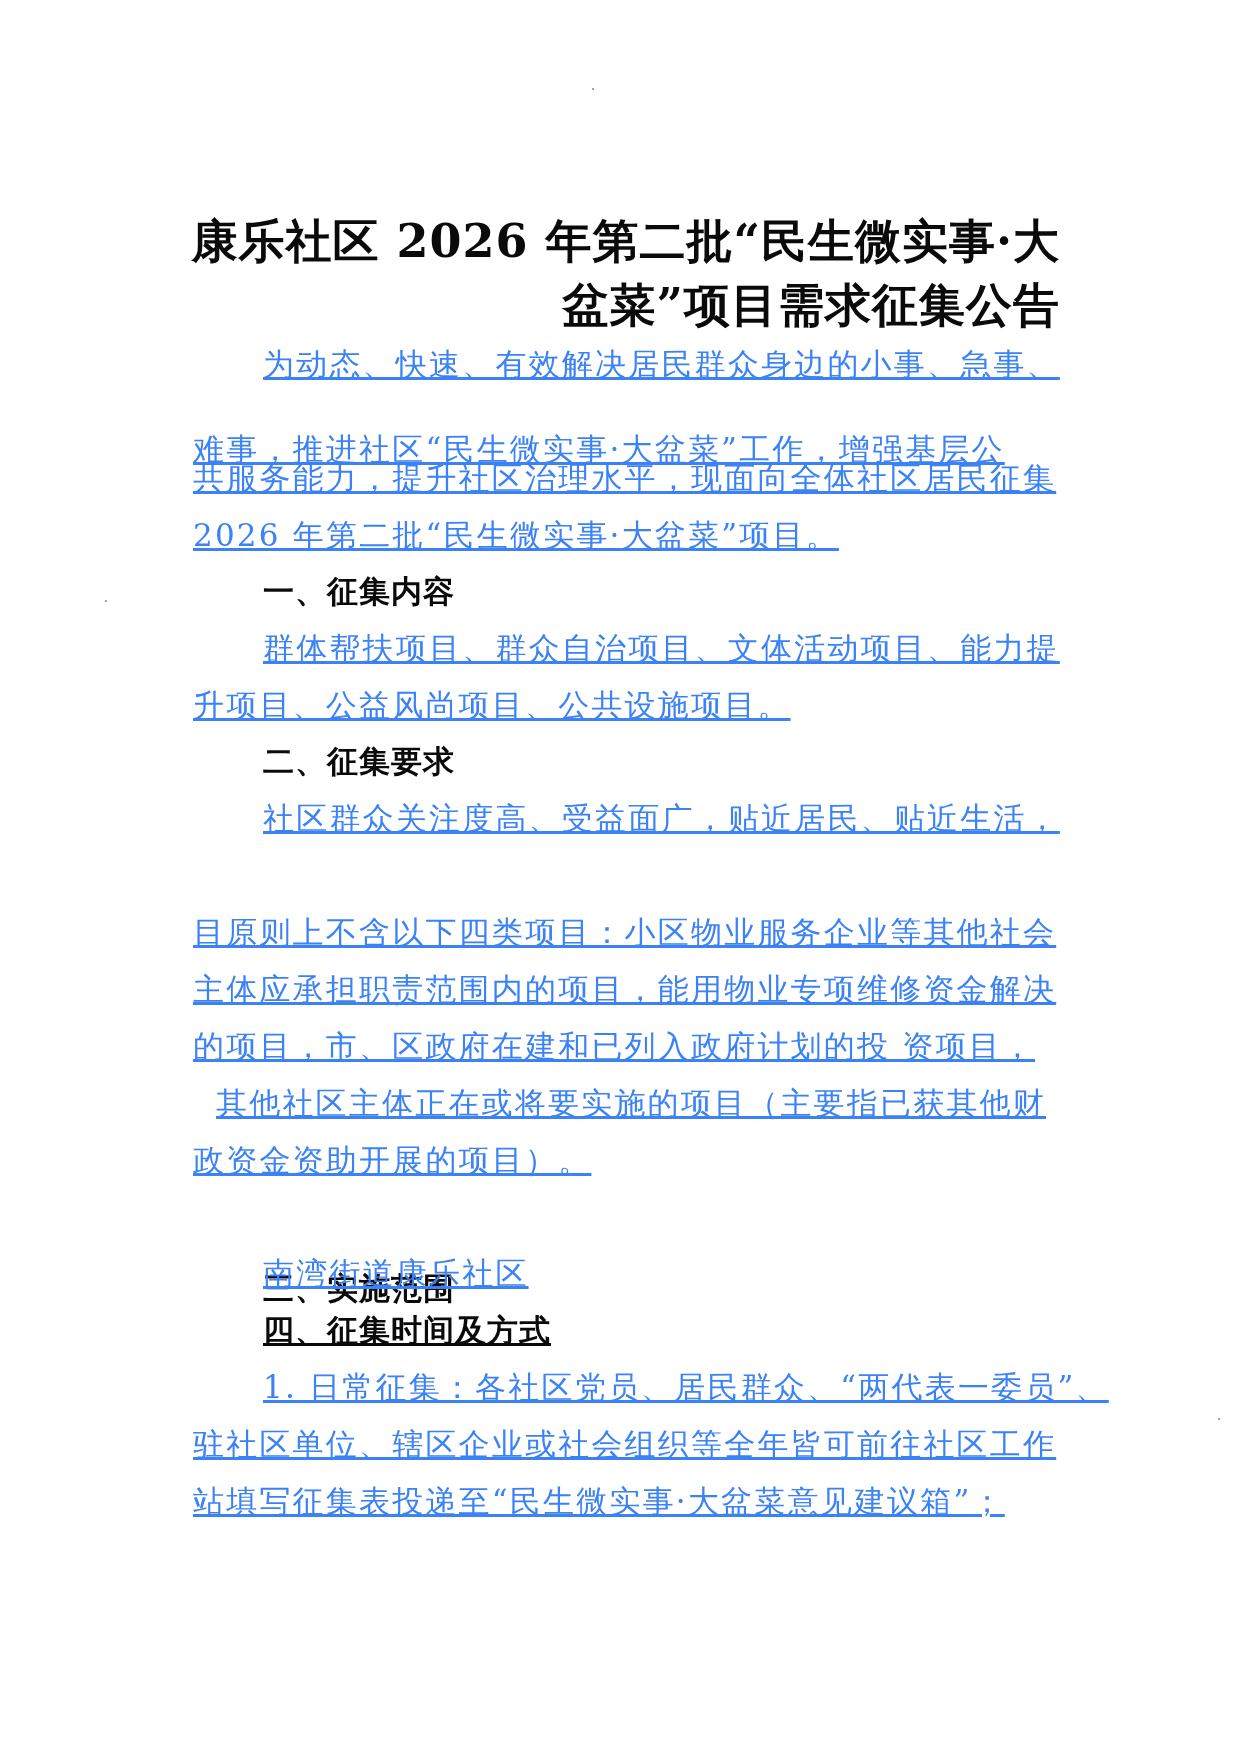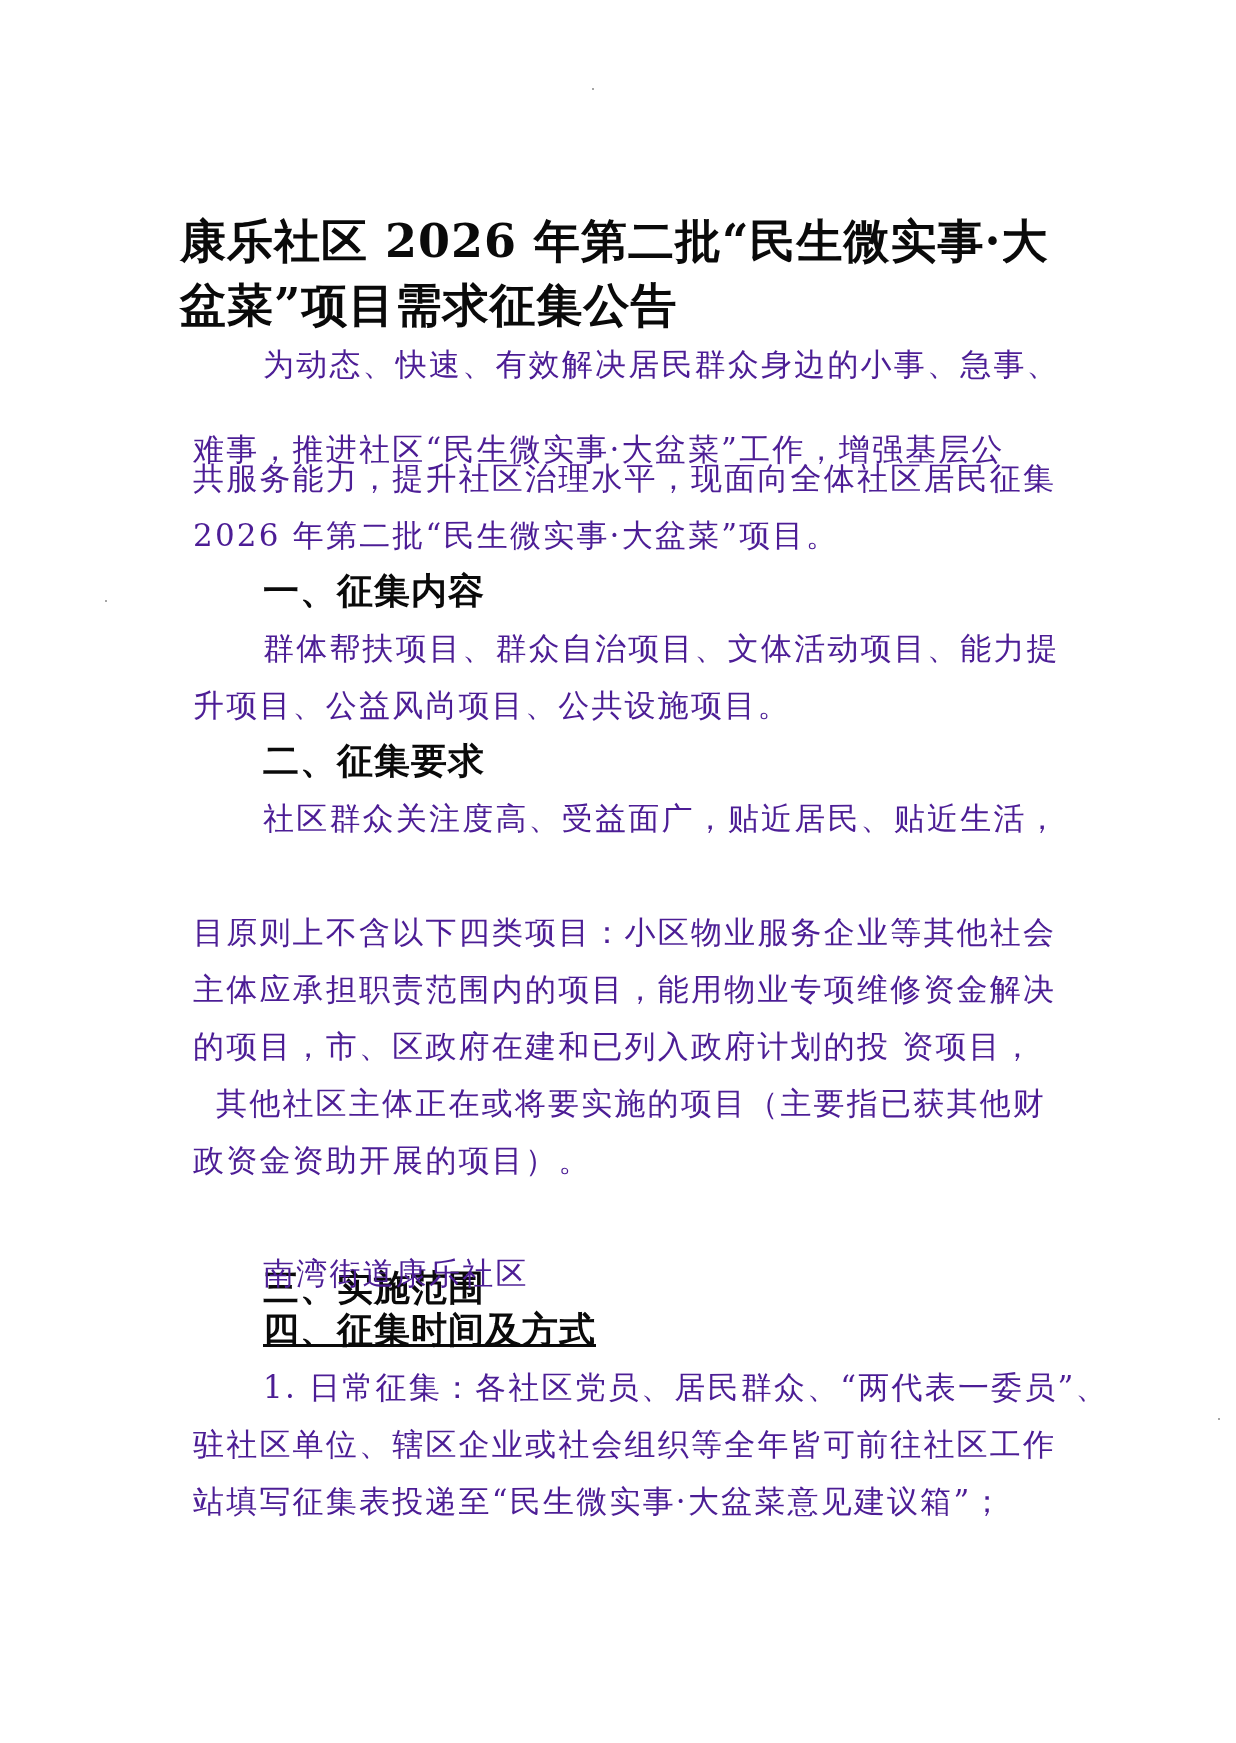--- a/index.html
+++ b/index.html
@@ -19,47 +19,48 @@
       position: absolute;
       left: 0; top: 0;
       width: 1236px;
       height: 1743px;
       background: #ffffff;
     }
     .title {
       position: absolute;
       left: 180px;
       width: 880px;
-      text-align: left;
+      text-align: right;
       font-family: "DejaVu Serif", "Liberation Serif", serif;
       font-weight: bold;
       font-size: 46px;
       line-height: 66px;
       letter-spacing: 1px;
       color: #0a0a0a;
     }
     .title.line1 { top: 208px; }
     .title.line2 { top: 272px; }
     .line {
       position: absolute;
       left: 193px;
       width: 862px;
       font-size: 31px;
       line-height: 40px;
       white-space: nowrap;
       letter-spacing: 2.2px;
-      color: #4c1d95;
+      color: #3b82f6;
+      text-decoration: underline;
     }
     .indent { left: 263px; width: 792px; }
     .heading {
       position: absolute;
       left: 263px;
       font-family: "DejaVu Sans", "Liberation Sans", sans-serif;
       font-weight: bold;
-      font-size: 36px;
+      font-size: 31px;
       line-height: 40px;
       letter-spacing: 1px;
       color: #0a0a0a;
     }
     .speck {
       position: absolute;
       width: 2px; height: 2px;
       background: #888;
       border-radius: 1px;
     }

